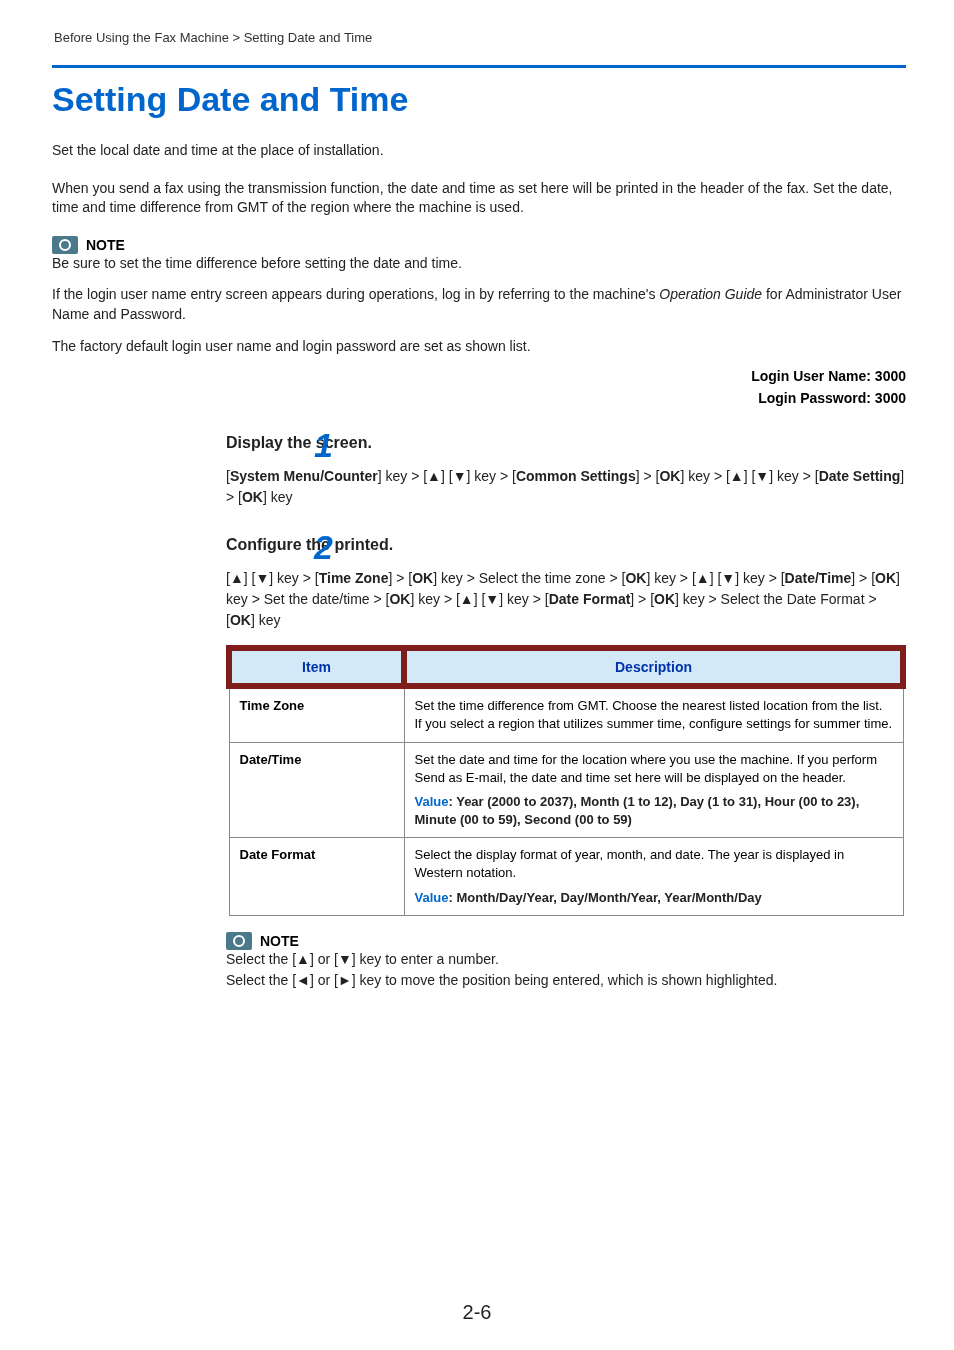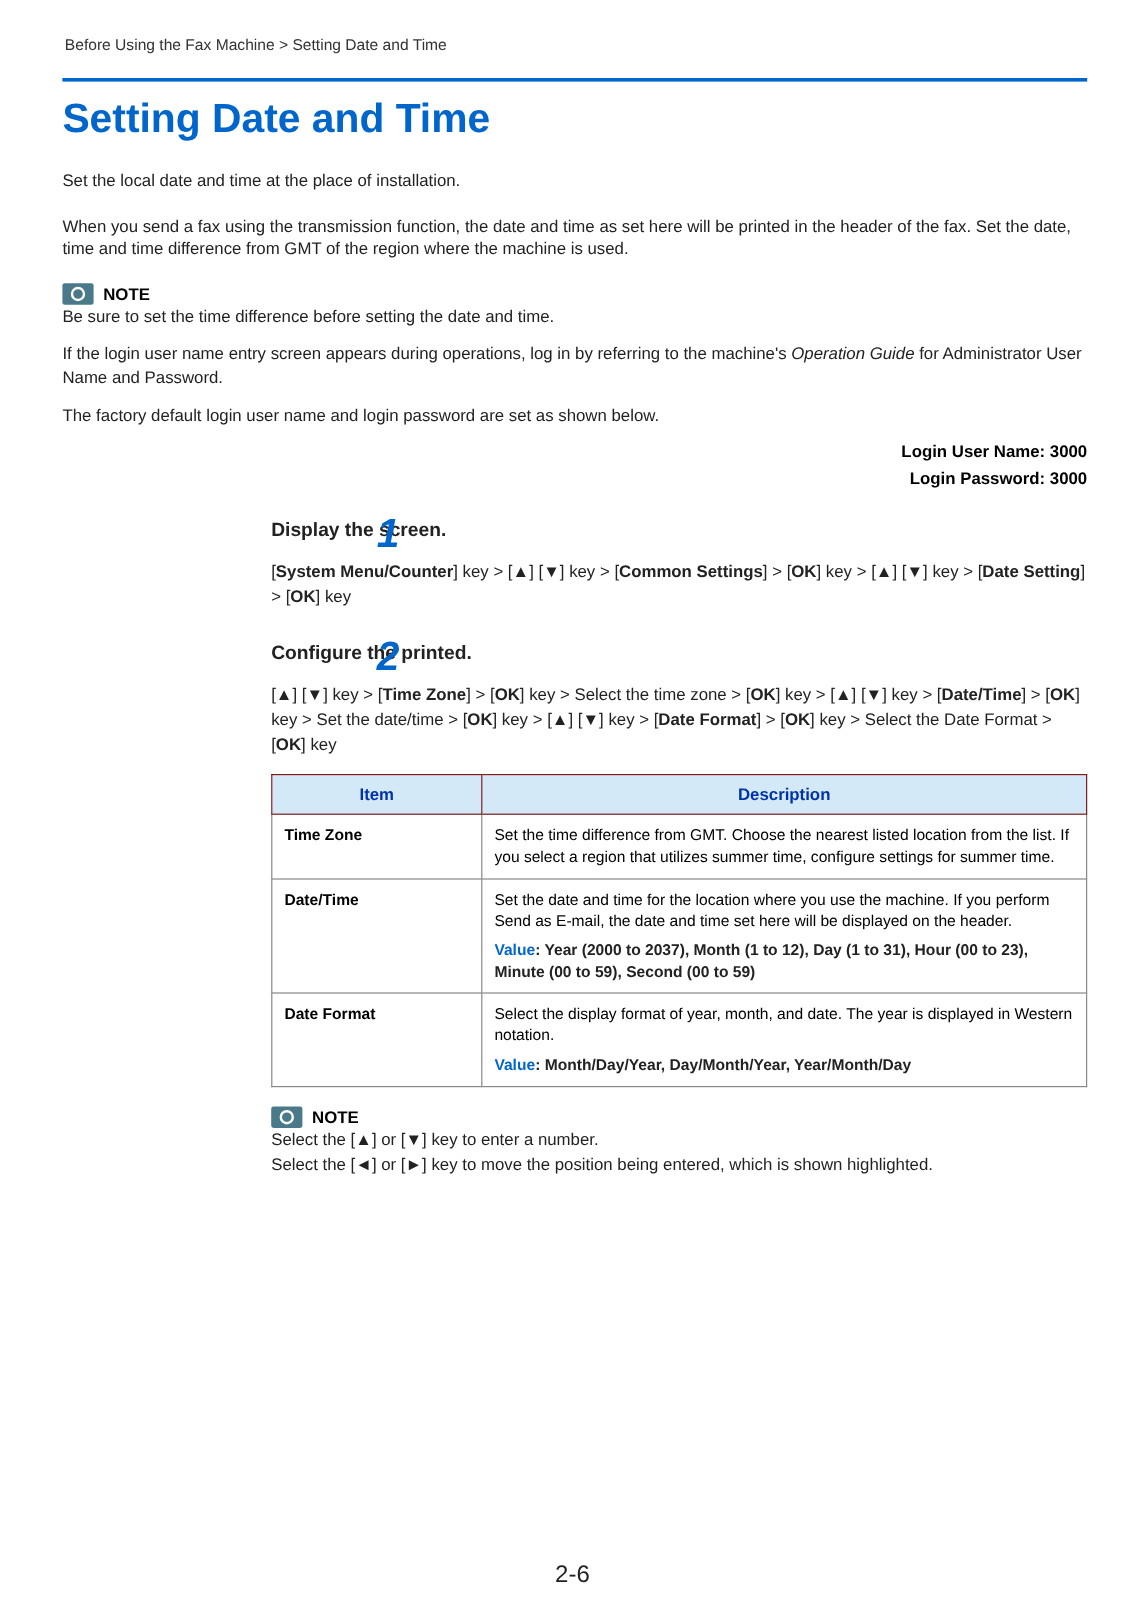--- a/index.html
+++ b/index.html
@@ -129,21 +129,21 @@
       width: calc(100% - 44px);
       margin-top: 14px;
     }
     .settings-table th {
       background: #d4e9f7;
       color: #0033aa;
       font-weight: bold;
       font-size: 14px;
       text-align: center;
       padding: 8px 10px;
-      border: 1px solid #7f1d1d;
+      border: 6px solid #7f1d1d;
     }
     .settings-table td {
       border: 1px solid #888;
       padding: 8px 10px;
       font-size: 13px;
       vertical-align: top;
       line-height: 1.4;
     }
     .settings-table .item-cell {
       font-weight: bold;
@@ -183,21 +183,21 @@
 <div class="intro-text">When you send a fax using the transmission function, the date and time as set here will be printed in the header of the fax. Set the date, time and time difference from GMT of the region where the machine is used.</div>
 
 <div class="note-header">
   <span class="note-icon"></span>
   <span class="note-label">NOTE</span>
 </div>
 <div class="note-text">Be sure to set the time difference before setting the date and time.</div>
 <div class="note-text">
   <span>If the login user name entry screen appears during operations, log in by referring to the machine's </span><span class="italic">Operation Guide</span><span> for Administrator User Name and Password.</span>
 </div>
-<div class="note-text">The factory default login user name and login password are set as shown below.</div>
+<div class="note-text">The factory default login user name and login password are set as shown list.</div>
 
 <div class="login-row">
   <span class="label">Login User Name:</span>
   <span class="value">3000</span>
 </div>
 <div class="login-row">
   <span class="label">Login Password:</span>
   <span class="value">3000</span>
 </div>
 

